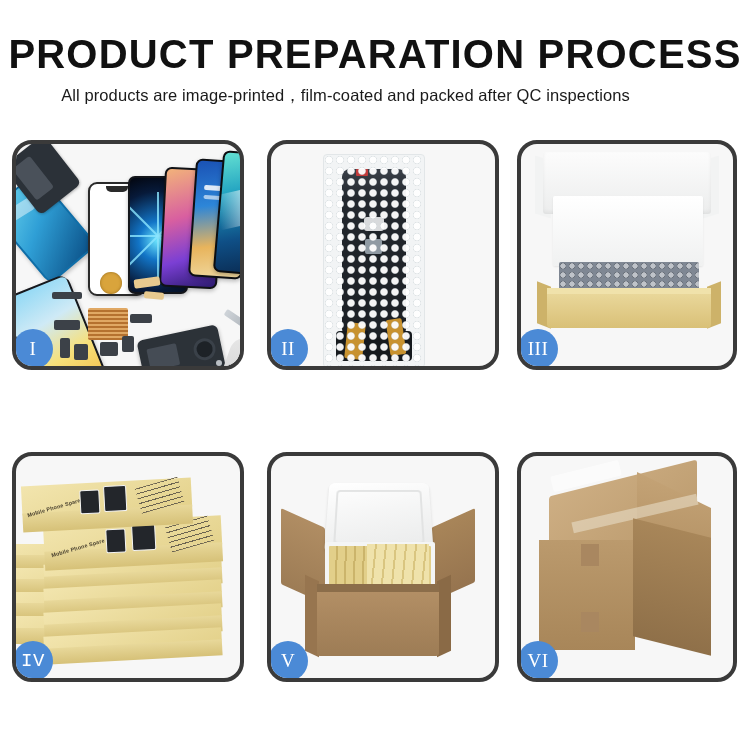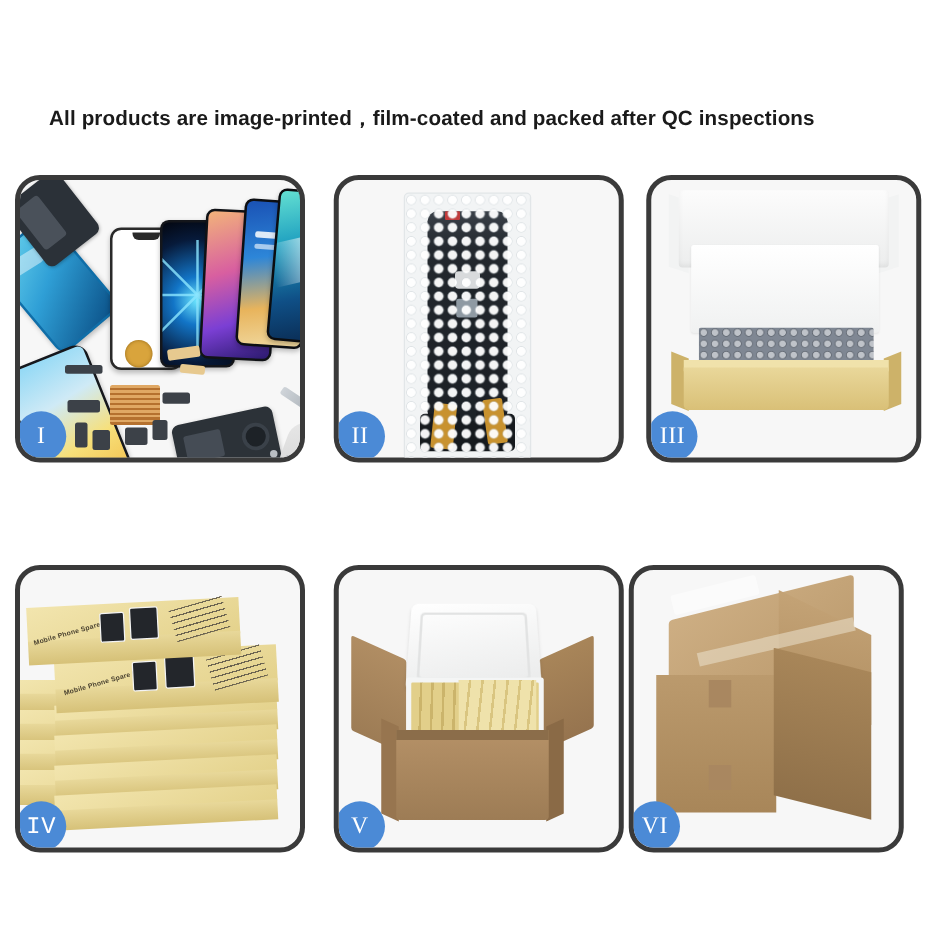--- a/index.html
+++ b/index.html
@@ -15,21 +15,21 @@
   #page-title{
     position:absolute; left:0; top:30px; width:750px;
     text-align:center;
     font-size:40px; font-weight:700; letter-spacing:1.2px;
     color:#111111; line-height:48px;
     white-space:nowrap;
   }
   #page-subtitle{
     position:absolute; left:0; top:84px; width:691px;
     text-align:center;
-    font-size:16.5px; font-weight:700; letter-spacing:.1px;
+    font-size:16.5px; font-weight:400; letter-spacing:.1px;
     color:#1a1a1a; line-height:22px;
     white-space:nowrap;
   }
   
   #grid{ position:absolute; left:0; top:0; width:750px; height:750px; }
   .panel{
     position:absolute;
     box-sizing:border-box;
     border:4px solid #3a3a3a;
     border-radius:20px;
@@ -207,20 +207,21 @@
      background:linear-gradient(180deg,#a88659,#8f7049); transform:skewY(14deg);}
   #p6-tab1{ position:absolute; left:60px; top:88px; width:18px; height:22px; background:#a98760;}
   #p6-tab2{ position:absolute; left:60px; top:156px; width:18px; height:20px; background:#a98760;}
   #p6-tape{ position:absolute; left:30px; top:12px; width:70px; height:16px;
      background:rgba(255,255,255,.55); transform:rotate(-14deg); border-radius:2px;}
 </style>
 </head>
 <body>
 
 <div id="header">
+  <div id="page-title">PRODUCT PREPARATION PROCESS</div>
   <div id="page-subtitle">All products are image-printed，film-coated and packed after QC inspections</div>
 </div>
 
 <div id="grid">
 
   <div class="panel" style="left:12px;top:140px;width:232px;height:230px;">
     <div class="panel-inner">
       <div class="ph" id="p1-phoneA">
         <div class="ph-screen">
             <div class="glint"></div>
@@ -379,21 +380,21 @@
       <div id="p5-inner"></div>
       <div id="p5-yellow"></div>
       <div id="p5-yellow2"></div>
       <div id="p5-cartonL"></div>
       <div id="p5-cartonR"></div>
       <div id="p5-cartonfront"></div>
     </div>
     <div class="badge" style="left:-3px;bottom:-3px;">V</div>
   </div>
 
-  <div class="panel" style="left:503px;top:452px;width:220px;height:230px;">
+  <div class="panel" style="left:517px;top:452px;width:220px;height:230px;">
     <div class="panel-inner">
       <div id="p6-tape"></div>
       <div id="p6-top"></div>
       <div id="p6-topR"></div>
       <div id="p6-seam"></div>
       <div id="p6-front"></div>
       <div id="p6-side"></div>
       <div id="p6-tab1"></div>
       <div id="p6-tab2"></div>
     </div>

